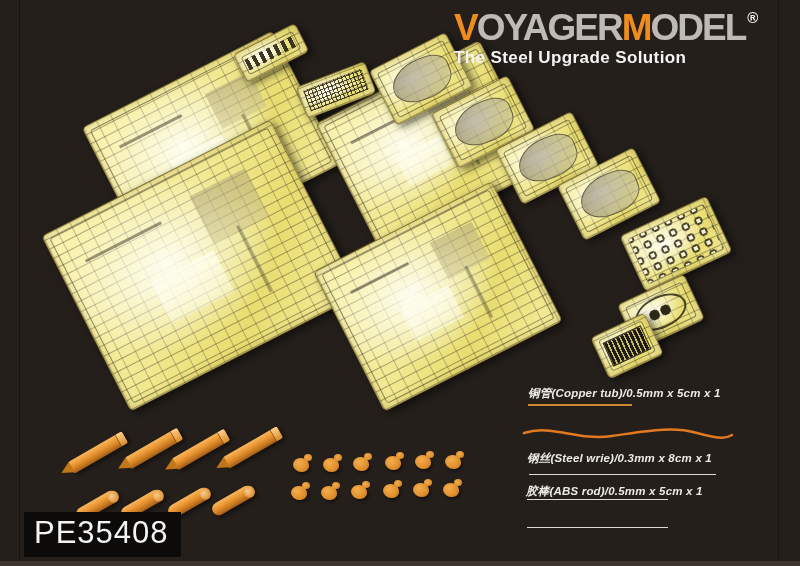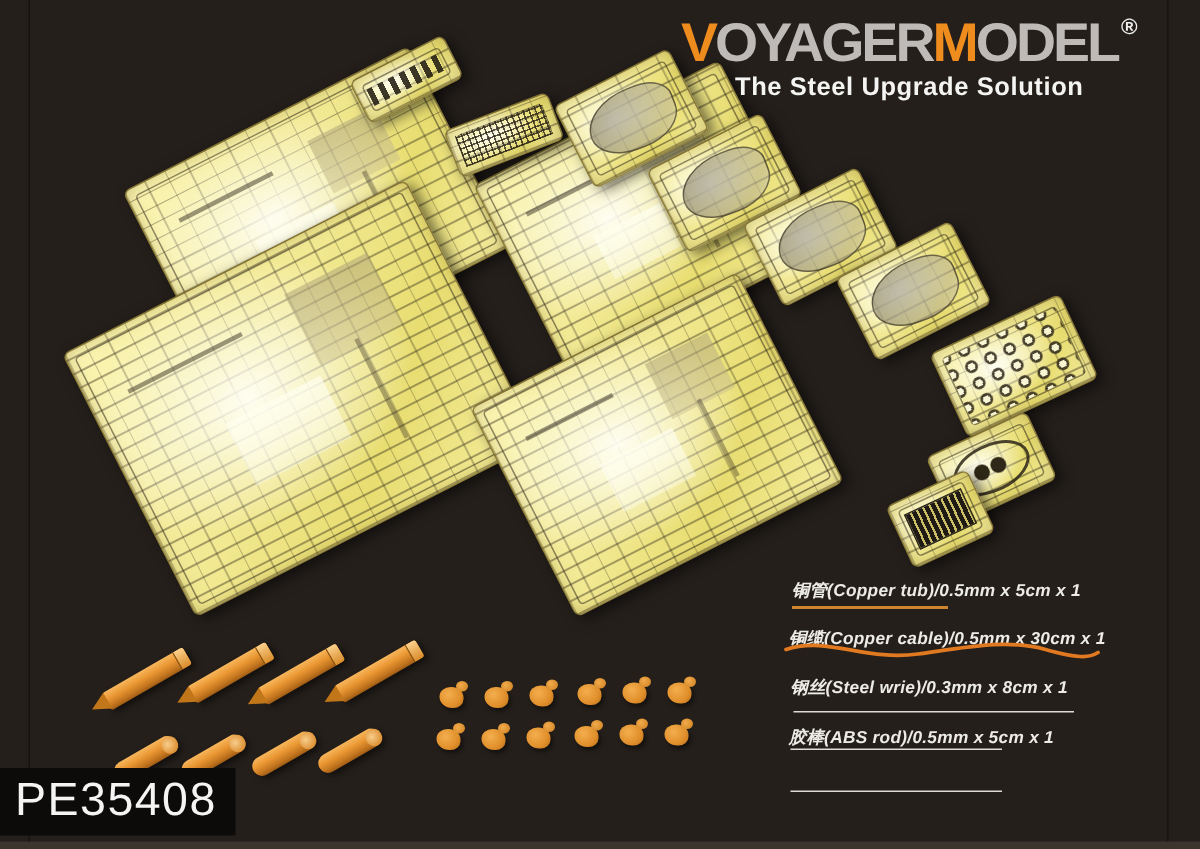--- a/index.html
+++ b/index.html
@@ -5,21 +5,21 @@
   html,body{margin:0;padding:0;background:#241f1b;}
   .stage{position:relative;width:800px;height:566px;background:#241f1b;overflow:hidden;
          font-family:"Liberation Sans",sans-serif;}
 
   
   .edge-left{position:absolute;left:19px;top:0;width:1px;height:100%;background:rgba(0,0,0,.4);}
   .edge-right{position:absolute;right:21px;top:0;width:1px;height:100%;background:rgba(0,0,0,.35);}
   .bottom-strip{position:absolute;left:0;bottom:0;width:100%;height:5px;background:#3b352e;}
 
   
-  .logo{position:absolute;left:454px;top:10px;z-index:9;line-height:1;text-align:center;}
+  .logo{position:absolute;left:454px;top:10px;z-index:9;line-height:1;}
   .logo-word{font-weight:bold;font-size:37px;letter-spacing:-2px;white-space:nowrap;
              transform:scaleY(.98);transform-origin:left top;}
   .lg-o{color:#ef8c1e;}
   .lg-g{color:#bdbab7;}
   .reg{color:#efefef;font-size:15px;font-weight:bold;vertical-align:18px;letter-spacing:0;margin-left:2px;}
   .tagline{margin-top:2px;color:#f4f4f2;font-weight:bold;font-size:17px;letter-spacing:.4px;white-space:nowrap;}
 
   
   .sheet{position:absolute;border-radius:5px;border:1px solid rgba(125,108,45,.85);
     background:
@@ -113,21 +113,21 @@
   .l5{left:4px;top:128px;}
   .sample-line{position:absolute;}
   .orange-line{left:6px;top:26px;width:104px;height:2px;background:#cf852e;}
   .wave{position:absolute;left:0;top:46px;}
   .white-line{background:#dedbd4;height:1px;}
   .w3{left:7px;top:96px;width:187px;}
   .w4{left:5px;top:121px;width:141px;}
   .w5{left:5px;top:149px;width:141px;}
 
   
-  .code-box{position:absolute;left:0;top:512px;z-index:9;background:#0d0b09;padding:3px 12px 6px 10px;}
+  .code-box{position:absolute;left:24px;top:512px;z-index:9;background:#0d0b09;padding:3px 12px 6px 10px;}
   .code-box span{color:#f4f4f4;font-size:31px;letter-spacing:1px;font-weight:normal;}
 </style>
 </head>
 <body>
 
 <div class="stage">
 
   <div class="edge-left"></div>
   <div class="edge-right"></div>
   <div class="bottom-strip"></div>
@@ -170,21 +170,20 @@
 
   <div class="logo">
     <div class="logo-word"><span class="lg-o">V</span><span class="lg-g">OYAGER</span><span class="lg-o">M</span><span class="lg-g">ODEL</span><span class="reg">®</span></div>
     <div class="tagline">The Steel Upgrade Solution</div>
   </div>
 
   <div class="spec-list">
     <div class="spec-label l1">铜管(Copper tub)/0.5mm x 5cm x 1</div>
     <div class="sample-line orange-line"></div>
 
-    <div class="spec-label l2">铜缆(Copper cable)/0.5mm x 30cm x 1</div>
     <svg class="wave" width="212" height="20" viewBox="0 0 212 20">
       <path d="M2,9 C30,0 55,17 90,12 S150,2 175,9 S205,14 210,11" fill="none" stroke="#e0791f" stroke-width="2.5" stroke-linecap="round"></path>
     </svg>
 
     <div class="spec-label l3">钢丝(Steel wrie)/0.3mm x 8cm x 1</div>
     <div class="sample-line white-line w3"></div>
 
     <div class="spec-label l4">胶棒(ABS rod)/0.5mm x 5cm x 1</div>
     <div class="sample-line white-line w4"></div>
 

